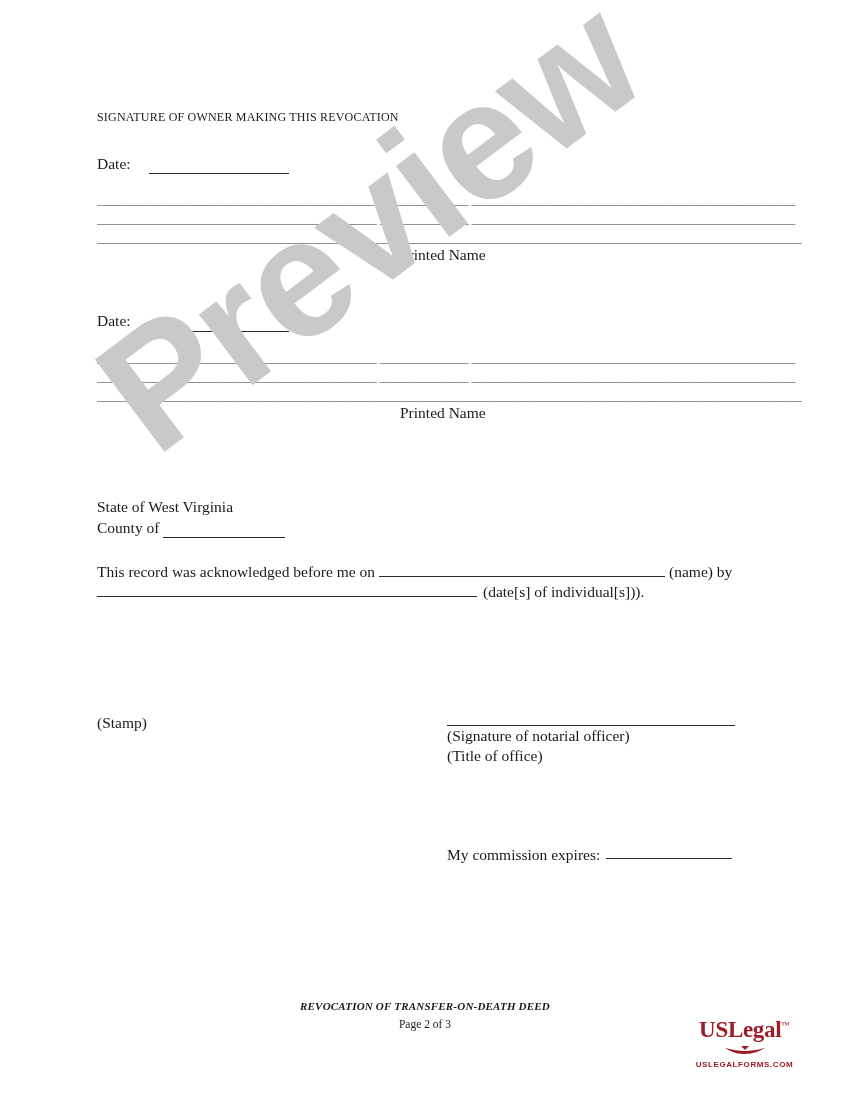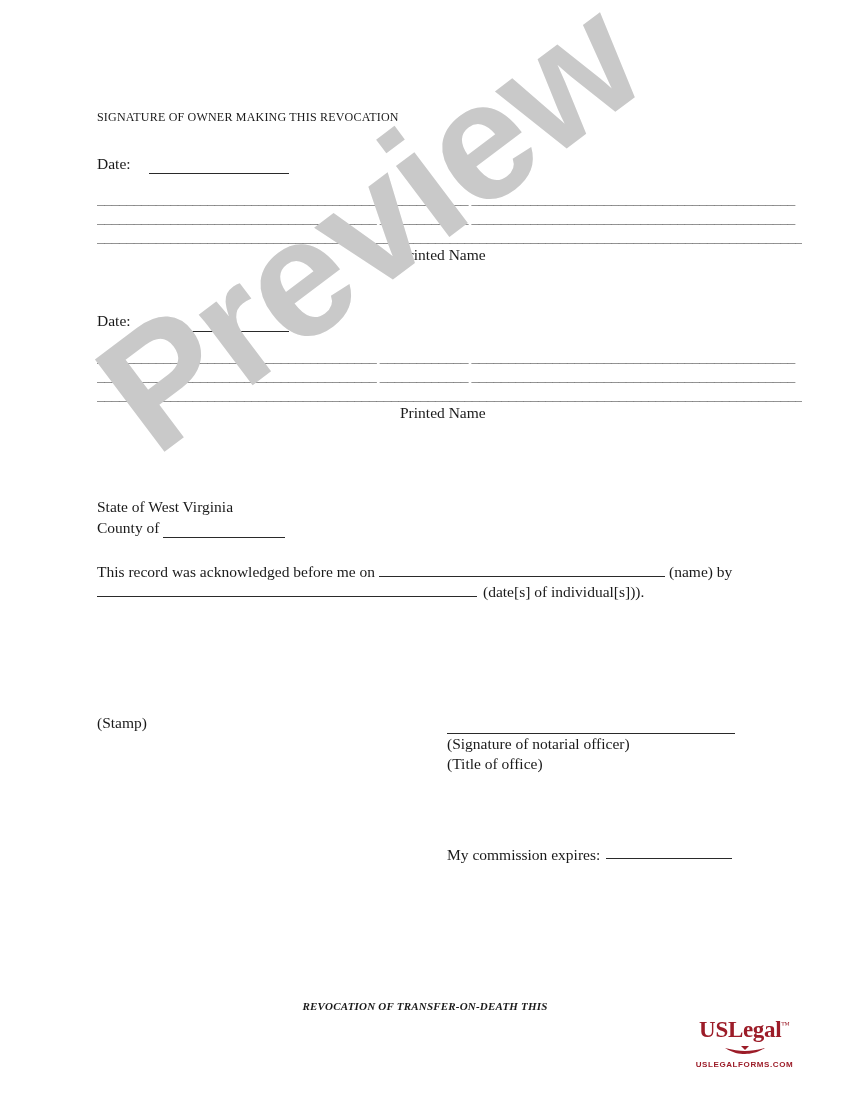--- a/index.html
+++ b/index.html
@@ -113,21 +113,21 @@
     height: 120px;
   }
   .stamp-label {
     position: absolute;
     left: 0;
     top: 18px;
   }
   .notary-col {
     position: absolute;
     left: 350px;
-    top: 16px;
+    top: 8px;
     width: 300px;
   }
   .notary-rule {
     border-bottom: 1px solid #2a2a2a;
     width: 288px;
     height: 22px;
   }
   .notary-line { margin: 0; }
 
   .commission {
@@ -261,21 +261,22 @@
       </div>
       <div class="commission">
         <span class="lbl">My commission expires:</span>
         <span class="blank-line blank-commission"></span>
       </div>
     </div>
 
   </div>
 
   <div class="footer">
-    <div class="footer-title">REVOCATION OF TRANSFER-ON-DEATH THIS</div>
+    <div class="footer-title">REVOCATION OF TRANSFER-ON-DEATH DEED</div>
+    <div class="footer-page">Page 2 of 3</div>
   </div>
 
   <div class="logo">
     <div class="logo-main"><span>USLegal</span><span class="tm">™</span></div>
     <svg class="logo-swoosh" viewBox="0 0 40 9">
       <path d="M0 2 C8 7, 14 8, 20 8 C26 8, 32 7, 40 2 C32 4, 26 5, 20 5 C14 5, 8 4, 0 2 Z" fill="#9c1c28"></path>
       <path d="M16 0 L20 4 L24 0 Z" fill="#9c1c28"></path>
     </svg>
     <div class="logo-sub">USLEGALFORMS.COM</div>
   </div>

